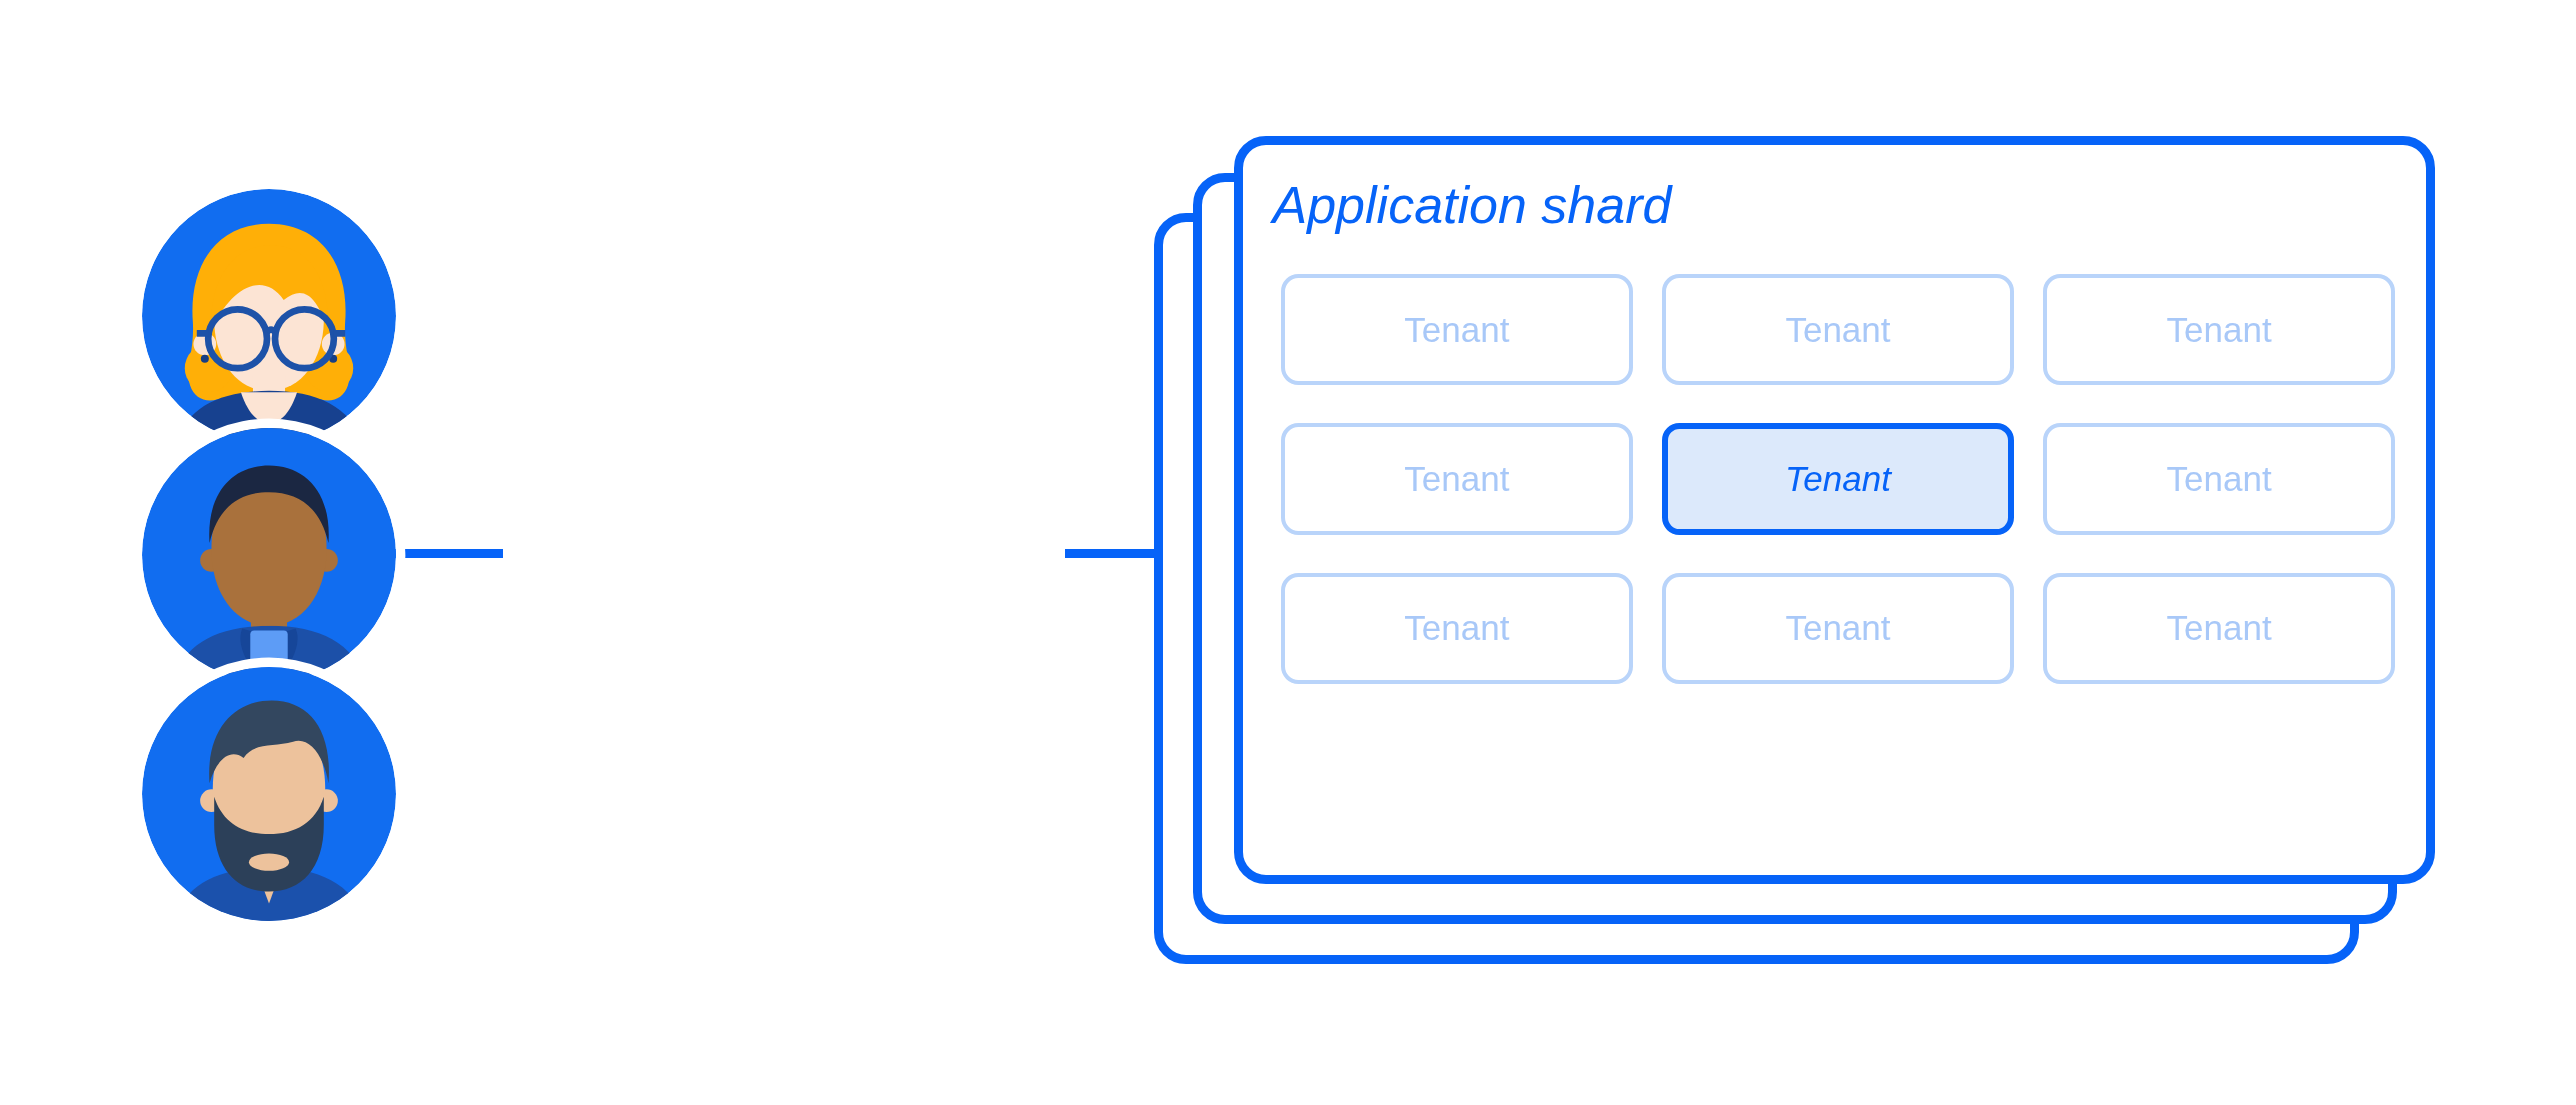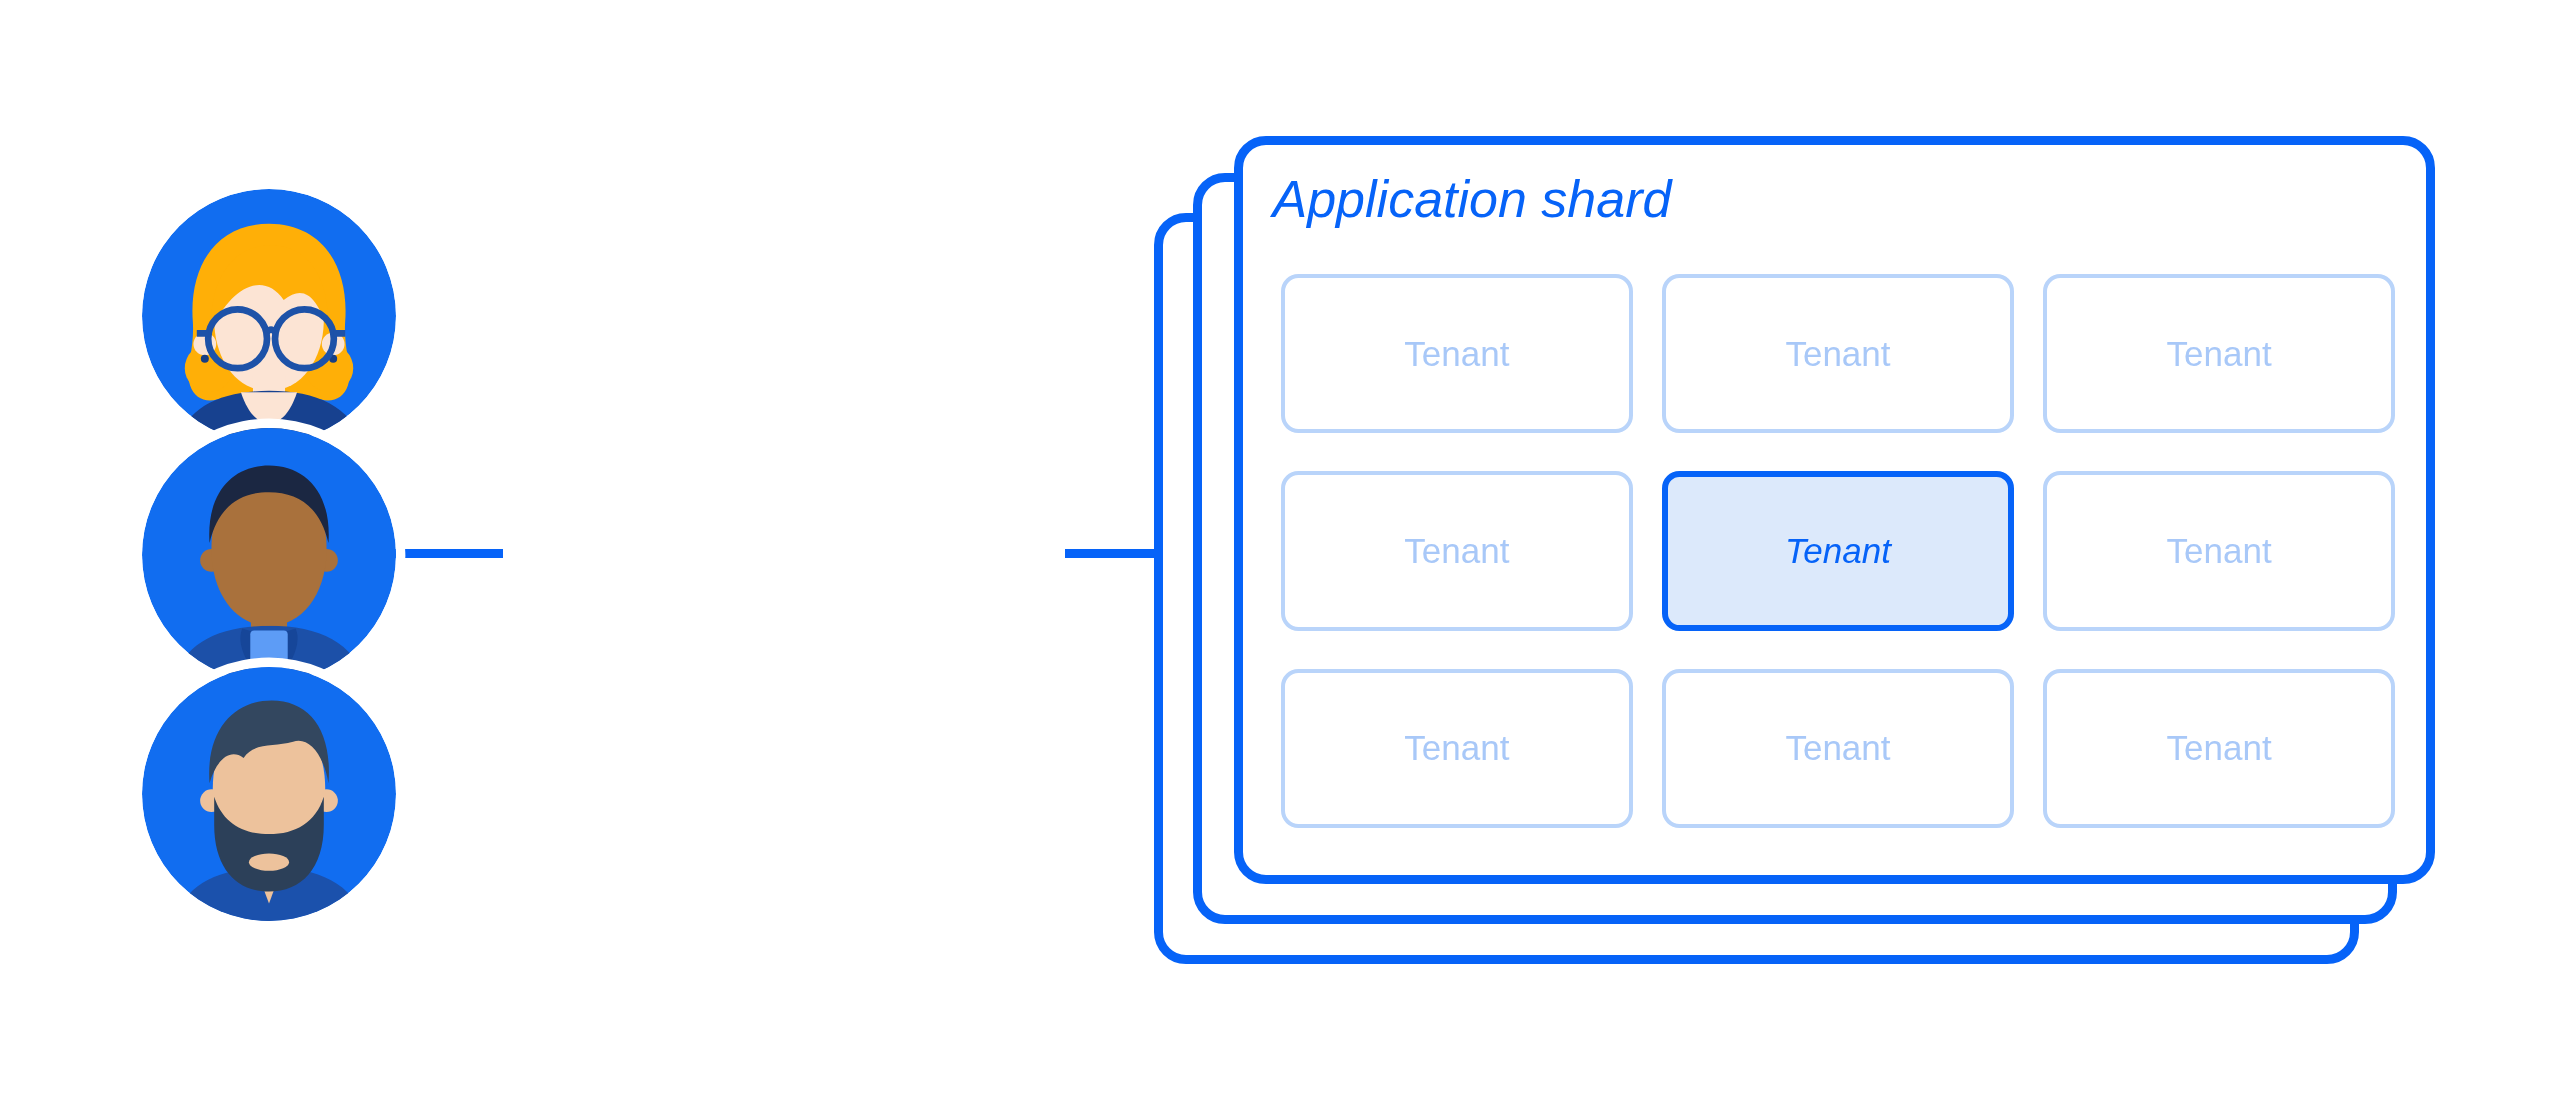--- a/index.html
+++ b/index.html
@@ -27,24 +27,24 @@
   .edge-box .line{font-style:italic;font-size:38px;line-height:58px;
                   color:var(--accent-blue);white-space:nowrap;}
 
   
   .shard-card{position:absolute;box-sizing:border-box;background:#ffffff;
               border:9.4px solid var(--accent-blue);border-radius:32px;}
   #shard-back{left:1154px;top:213px;width:1205px;height:751px;z-index:1;}
   #shard-mid{left:1193px;top:173px;width:1204px;height:751px;z-index:2;}
   #shard-front{left:1234px;top:136px;width:1201px;height:748px;z-index:3;}
 
-  .shard-title{position:absolute;left:29.5px;top:24px;font-style:italic;
+  .shard-title{position:absolute;left:29.5px;top:30px;font-style:italic;
                font-size:52px;color:var(--accent-blue);white-space:nowrap;}
 
-  .tenant-grid{position:absolute;left:38px;top:129px;width:1114px;height:554px;
+  .tenant-grid{position:absolute;left:38px;top:129px;width:1114px;height:410px;
                display:grid;grid-template-columns:repeat(3,1fr);
                grid-template-rows:repeat(3,1fr);column-gap:29.5px;row-gap:38px;}
   .tenant{box-sizing:border-box;border:4px solid var(--tenant-border);
           border-radius:17.4px;background:#ffffff;
           display:flex;align-items:center;justify-content:center;
           font-size:35px;color:var(--tenant-text);}
   .tenant.highlighted{border:6.7px solid var(--accent-blue);
           background:var(--tenant-highlight-fill);
           color:var(--accent-blue);font-style:italic;}
 </style>

